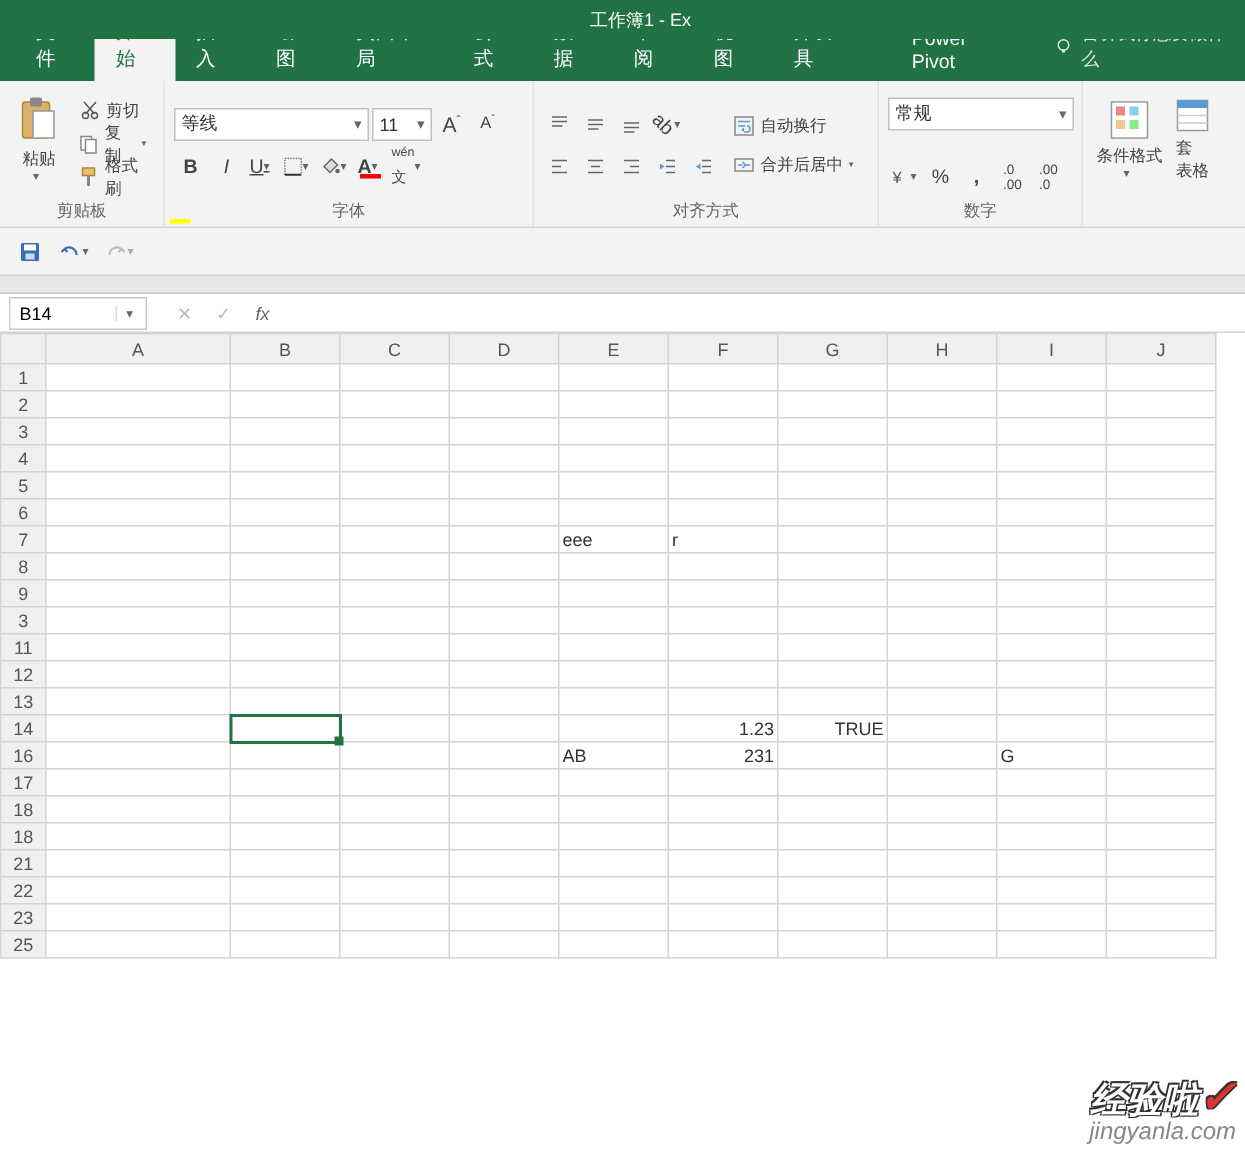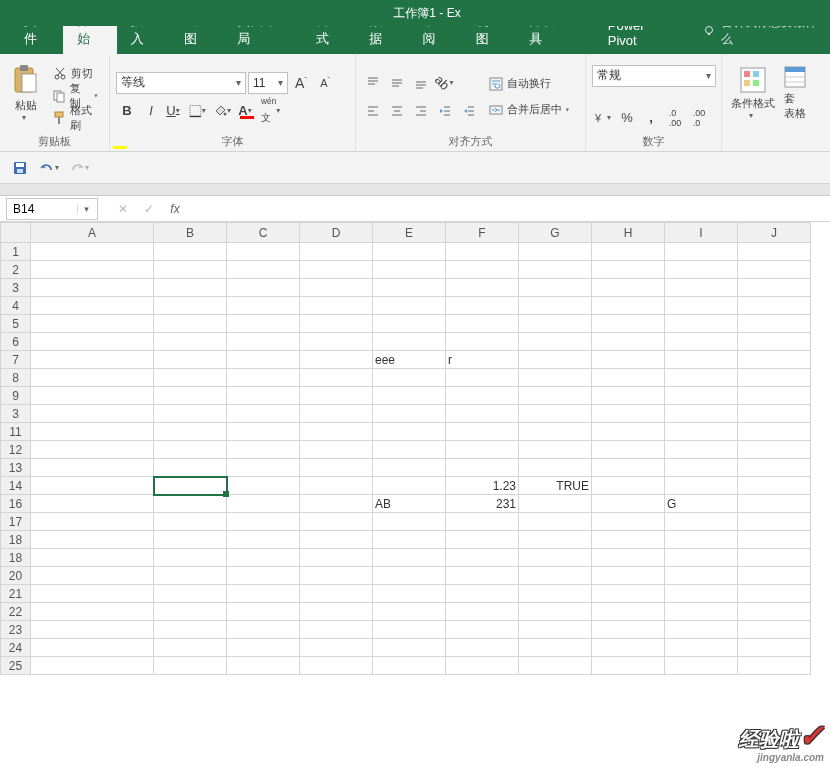--- a/index.html
+++ b/index.html
@@ -49,23 +49,23 @@
 .rowhdr { background:#f0f0f0; color:#555; text-align:center; width:30px; }
 .corner { background:#f0f0f0; width:30px; }
 .grid td { height:18px; padding:0 2px; background:#fff; }
 .col { width:73px; }
 .sel { outline:2px solid #217346; outline-offset:-1px; position:relative; }
 .sel::after { content:""; position:absolute; right:-3px; bottom:-3px; width:6px; height:6px; background:#217346; }
 .txt-l { text-align:left; }
 .txt-r { text-align:right; }
 
 .watermark { position:absolute; right:6px; bottom:4px; font-family:"Arial Black",sans-serif; font-weight:900; color:#fff; text-shadow:-1px -1px 0 #333,1px -1px 0 #333,-1px 1px 0 #333,1px 1px 0 #333; font-style:italic; line-height:1; text-align:right; pointer-events:none; }
-.watermark .big { font-size:20px;font-style:italic; }
+.watermark .big { font-size:24px;font-style:italic; }
 .watermark .check { color:#d33; font-size:30px; }
-.watermark .small { font-size:10px; color:#888; text-shadow:none; font-style:italic; font-weight:bold; }
+.watermark .small { font-size:16px; color:#888; text-shadow:none; font-style:italic; font-weight:normal; }
 
 svg { display:block; }
 </style>
 </head>
 <body>
 
 <div class="titlebar">
   <span class="title">工作簿1  -  Ex</span>
 </div>
 
@@ -649,33 +649,20 @@
           <td class=""></td>
           <td class=""></td>
           <td class=""></td>
           <td class=""></td>
           <td class=""></td>
           <td class=""></td>
           <td class=""></td>
           <td class=""></td>
         </tr>
         <tr>
-          <th class="rowhdr">20</th>
-          <td class=""></td>
-          <td class=""></td>
-          <td class=""></td>
-          <td class=""></td>
-          <td class=""></td>
-          <td class=""></td>
-          <td class=""></td>
-          <td class=""></td>
-          <td class=""></td>
-          <td class=""></td>
-        </tr>
-        <tr>
           <th class="rowhdr">21</th>
           <td class=""></td>
           <td class=""></td>
           <td class=""></td>
           <td class=""></td>
           <td class=""></td>
           <td class=""></td>
           <td class=""></td>
           <td class=""></td>
           <td class=""></td>
@@ -689,33 +676,20 @@
           <td class=""></td>
           <td class=""></td>
           <td class=""></td>
           <td class=""></td>
           <td class=""></td>
           <td class=""></td>
           <td class=""></td>
         </tr>
         <tr>
           <th class="rowhdr">23</th>
-          <td class=""></td>
-          <td class=""></td>
-          <td class=""></td>
-          <td class=""></td>
-          <td class=""></td>
-          <td class=""></td>
-          <td class=""></td>
-          <td class=""></td>
-          <td class=""></td>
-          <td class=""></td>
-        </tr>
-        <tr>
-          <th class="rowhdr">24</th>
           <td class=""></td>
           <td class=""></td>
           <td class=""></td>
           <td class=""></td>
           <td class=""></td>
           <td class=""></td>
           <td class=""></td>
           <td class=""></td>
           <td class=""></td>
           <td class=""></td>

